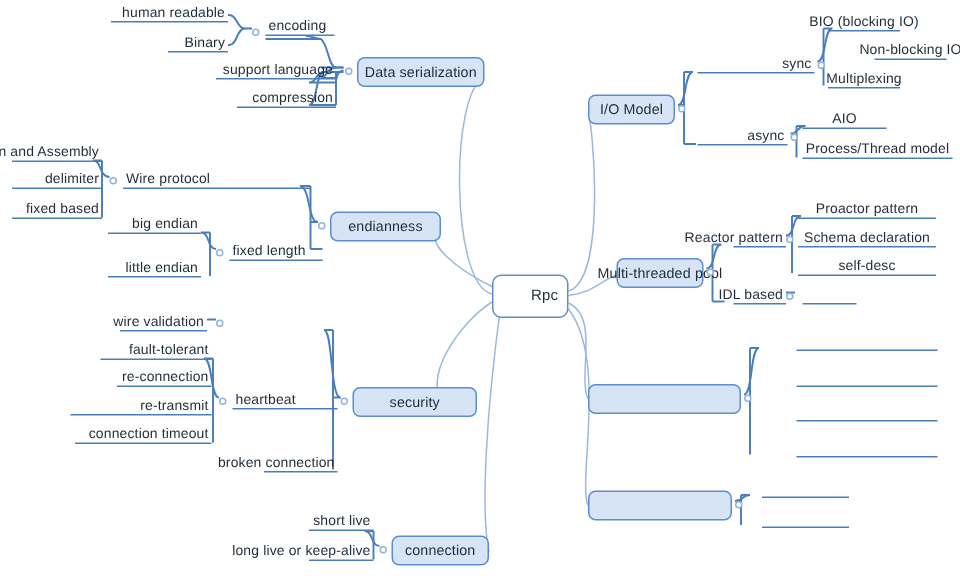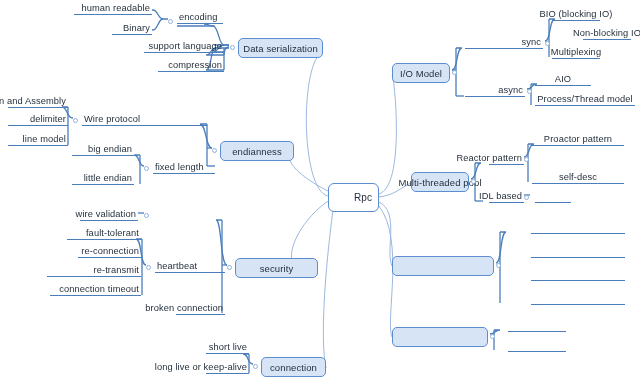--- a/index.html
+++ b/index.html
@@ -195,21 +195,21 @@
   <div class="node leaf right" style="left:82px;top:111px;width:125px;">
     <span>Wire protocol</span>
     </div>
   <div class="node leaf left" style="left:8px;top:93px;width:60px;">
     <span>Fragmentation and Assembly</span>
     </div>
   <div class="node leaf left" style="left:8px;top:111px;width:60px;">
     <span>delimiter</span>
     </div>
   <div class="node leaf left" style="left:8px;top:131px;width:60px;">
-    <span>line model</span>
+    <span>fixed based</span>
     </div>
   <div class="node leaf right" style="left:153px;top:159px;width:62px;">
     <span>fixed length</span>
     </div>
   <div class="node leaf left" style="left:72px;top:141px;width:62px;">
     <span>big endian</span>
     </div>
   <div class="node leaf left" style="left:72px;top:170px;width:62px;">
     <span>little endian</span>
     </div>
@@ -263,20 +263,23 @@
     </div>
   <div class="node leaf right" style="left:535px;top:91px;width:100px;justify-content:center;">
     <span>Process/Thread model</span>
     </div>
 
   <div class="node leaf left" style="left:489px;top:150px;width:35px;">
     <span>Reactor pattern</span>
     </div>
   <div class="node leaf right" style="left:532px;top:131px;width:92px;justify-content:center;">
     <span>Proactor pattern</span>
+    </div>
+  <div class="node leaf right" style="left:532px;top:150px;width:92px;justify-content:center;">
+    <span>Schema declaration</span>
     </div>
   <div class="node leaf right" style="left:532px;top:169px;width:92px;justify-content:center;">
     <span>self-desc</span>
     </div>
   <div class="node leaf left" style="left:489px;top:188px;width:35px;">
     <span>IDL based</span>
     </div>
   <div class="node leaf right" style="left:535px;top:188px;width:36px;justify-content:center;">
     <span></span>
     </div>

